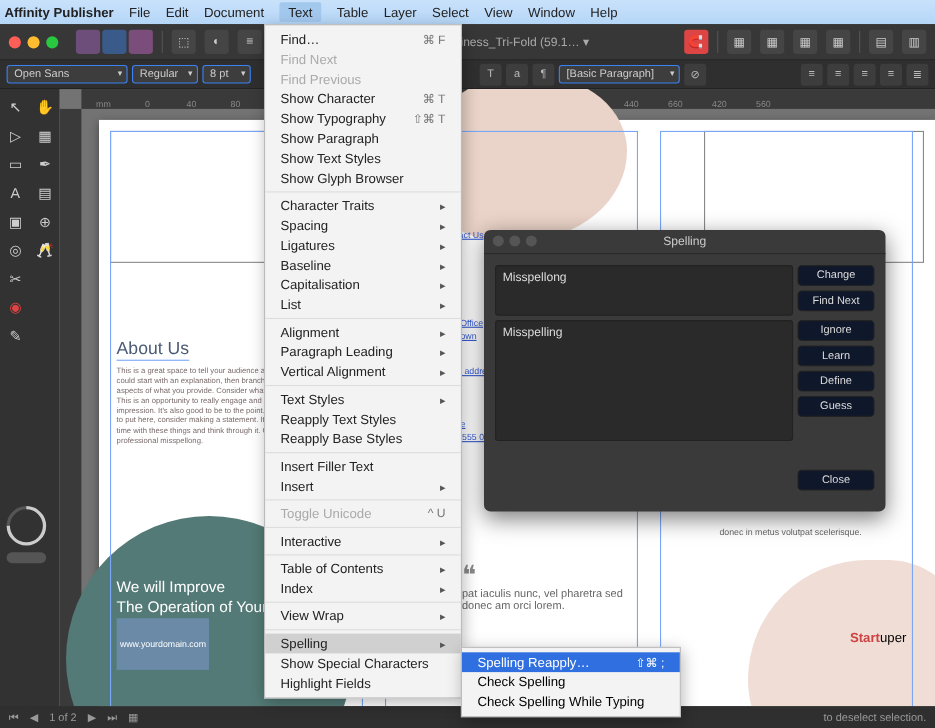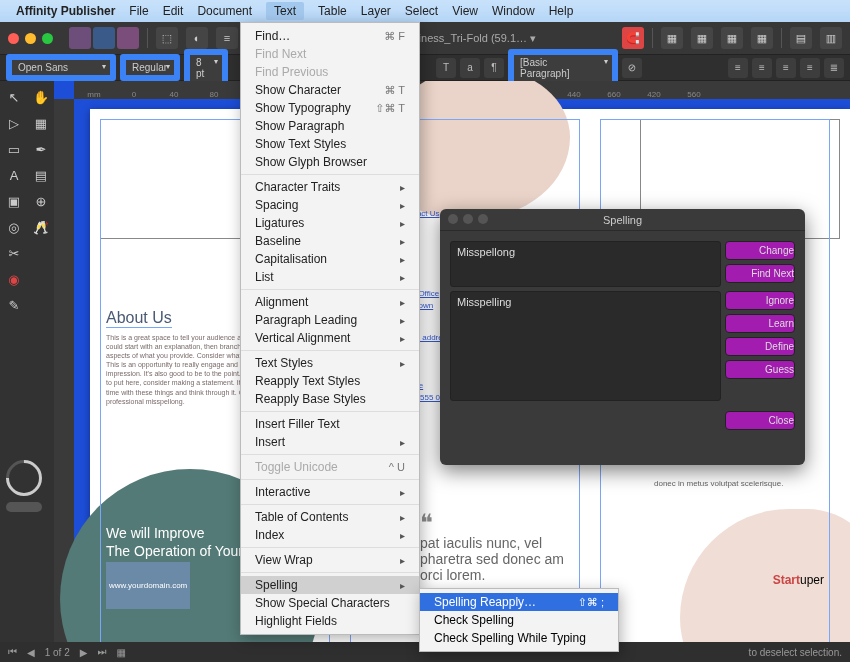--- a/index.html
+++ b/index.html
@@ -1,69 +1,69 @@
 <!DOCTYPE html>
 <html><head>
 <meta charset="utf-8">
 <style>
   * { margin: 0; padding: 0; box-sizing: border-box; font-family: -apple-system, "Helvetica Neue", Arial, sans-serif; }
   body { width: 850px; height: 662px; background: #323232; overflow: hidden; position: relative; }
 
   
-  .menubar { height: 22px; background: linear-gradient(#c9e2fb,#b5d6f7); display: flex; align-items: center; font-size: 12px; color: #222; padding-left: 16px; gap: 14px; }
+  .menubar { height: 22px; background: linear-gradient(#c9e2fb,#b5d6f7); display: flex; align-items: center; font-size: 12px; color: #222; padding-left: 4px; gap: 14px; }
   .menubar .app { font-weight: 600; }
   .menubar .open { background: #a3c8ee; padding: 2px 8px; border-radius: 2px; }
   .menubar span { cursor: default; }
 
   
   .toolbar { height: 33px; background: #373737; display: flex; align-items: center; padding: 0 8px; gap: 8px; border-bottom:1px solid #222;}
   .traffic { display:flex; gap:6px; margin-right:8px;}
   .dot { width:11px; height:11px; border-radius:50%; }
   .dot.r{background:#ff5f57;} .dot.y{background:#febc2e;} .dot.g{background:#28c840;}
   .tb-btn { width:22px; height:22px; background:#454545; border-radius:3px; display:flex;align-items:center;justify-content:center; color:#ccc; font-size:11px;}
   .tb-sep { width:1px; height:20px; background:#555;}
   .doc-title { flex:1; text-align:center; color:#aaa; font-size:11px; overflow:hidden; white-space:nowrap;}
   .persona { display:flex; gap:2px;}
   .persona .p1{width:22px;height:22px;background:#6d4d7a;border-radius:3px;}
   .persona .p2{width:22px;height:22px;background:#3a5a8a;border-radius:3px;}
   .persona .p3{width:22px;height:22px;background:#7a4d7a;border-radius:3px;}
 
   
   .contextbar { height:26px; background:#2f2f2f; display:flex; align-items:center; padding:0 6px; gap:4px; border-bottom:1px solid #222; color:#bbb; font-size:11px;}
-  .dd { background:#3d3d3d; border:6px solid #3b82f6; border-radius:3px; padding:2px 16px 2px 6px; color:#ccc; position:relative; font-size:10px;}
+  .dd { background:#3d3d3d; border:1px solid #3b82f6; border-radius:3px; padding:2px 16px 2px 6px; color:#ccc; position:relative; font-size:10px;}
   .dd::after{content:"▾"; position:absolute; right:4px; top:2px; font-size:8px;}
   .pill { width:20px;height:20px; background:#3d3d3d; border-radius:3px;display:flex;align-items:center;justify-content:center;font-size:10px;}
 
   
   .workspace { position:absolute; top:81px; left:0; right:0; bottom:20px; display:flex; }
   .left-tools { width:28px; background:#323232; display:flex; flex-direction:column; align-items:center; gap:6px; padding-top:6px;}
   .left-tools2 { width:26px; background:#323232; display:flex; flex-direction:column; align-items:center; gap:6px; padding-top:6px;}
   .tool { width:20px;height:20px; color:#ccc; display:flex;align-items:center;justify-content:center; font-size:13px;}
-  .canvas-wrap { flex:1; background:#1d4ed8; position:relative; overflow:hidden;}
+  .canvas-wrap { flex:1; background:#737373; position:relative; overflow:hidden;}
   .ruler-h { position:absolute; top:0; left:20px; right:0; height:18px; background:#3a3a3a; color:#888; font-size:8px; display:flex; align-items:flex-end; overflow:hidden;}
   .ruler-h span{ width:40px; text-align:center; flex:0 0 40px;}
   .ruler-v { position:absolute; top:18px; left:0; bottom:0; width:20px; background:#3a3a3a;}
   .page { position:absolute; top:28px; left:36px; width:760px; height:560px; background:#fff; box-shadow:0 2px 8px rgba(0,0,0,.4);}
   
   .blob1{position:absolute;top:-40px;left:300px;width:180px;height:150px;background:#ead3c8;border-radius:50% 50% 60% 40%;}
   .blob2{position:absolute;bottom:-60px;left:-30px;width:260px;height:260px;background:#537a76;border-radius:50%;}
   .blob3{position:absolute;bottom:-40px;right:-30px;width:200px;height:200px;background:#f0ddd5;border-radius:60% 40% 50% 50%;}
   .tri{position:absolute;border:1px solid #888;}
   .tri1{top:10px;left:10px;width:200px;height:120px;}
   .tri2{top:10px;right:10px;width:200px;height:120px;}
   
   .col{position:absolute;top:10px;bottom:10px;width:230px;border:1px solid #7aa6f8;}
   .col1{left:10px;} .col2{left:260px;} .col3{left:510px;}
   .heading{position:absolute;left:16px;top:200px;color:#4a5a75;font-size:16px;border-bottom:1px solid #7aa6f8;}
   .bodytxt{position:absolute;left:16px;top:224px;width:210px;font-size:7px;line-height:1.3;color:#7a6a6a;}
   .linktxt{position:absolute;left:310px;font-size:8px;color:#355bd4;text-decoration:underline;}
   .improve{position:absolute;left:16px;top:415px;color:#fff;font-size:14px;width:210px;line-height:1.3;}
   .www{position:absolute;left:16px;bottom:60px;font-size:8px;color:#fff;background:#6a8aa8;padding:19px 3px;}
   .quote{position:absolute;left:330px;top:400px;font-size:24px;color:#888;}
-  .lorem{position:absolute;left:330px;top:426px;width:150px;font-size:14px;color:#666;}
+  .lorem{position:absolute;left:330px;top:426px;width:150px;font-size:10px;color:#666;}
   .lorem2{position:absolute;left:564px;top:370px;width:170px;font-size:8px;color:#666;}
   .brand{position:absolute;right:26px;bottom:82px;font-size:12px;}
   .brand b{color:#c44;}
 
   
   .menu { position:absolute; top:22px; left:240px; width:180px; background:#f3f3f3; border:1px solid #bbb; box-shadow:2px 4px 14px rgba(0,0,0,.3); font-size:12px; color:#222; z-index:50; padding:4px 0;}
   .mi { padding:2px 14px; display:flex; justify-content:space-between; align-items:center;}
   .mi.dis{color:#aaa;}
   .mi .sc{color:#777;font-size:11px;}
   .mi .ar::after{content:"▸"; color:#555; font-size:10px;}
@@ -76,22 +76,22 @@
 
   
   .panel{position:absolute; top:209px; left:440px; width:365px; height:256px; background:#3a3a3a; border-radius:6px; box-shadow:0 6px 20px rgba(0,0,0,.5); z-index:40; color:#ddd; font-size:11px;}
   .panel .titlebar{height:22px;display:flex;align-items:center;justify-content:center;position:relative;border-bottom:1px solid #2a2a2a;}
   .panel .pt{color:#ccc;font-size:11px;}
   .panel .ptraffic{position:absolute;left:8px;top:5px;display:flex;gap:5px;}
   .panel .pd{width:10px;height:10px;border-radius:50%;background:#555;}
   .panel-body{padding:10px;display:grid;grid-template-columns:1fr 70px;gap:4px;}
   .field{background:#2a2a2a;border:1px solid #222;border-radius:3px;padding:4px 6px;color:#ddd;}
   .listbox{background:#2a2a2a;border:1px solid #222;border-radius:3px;padding:4px 6px;height:110px;color:#ddd;}
-  .pbtn{background:#a21caf;border:1px solid #222;border-radius:4px;padding:3px 0;text-align:right;color:#ddd;font-size:10px;margin-bottom:4px;}
-  .close-row{grid-column:1/3;display:flex;justify-content:flex-end;margin-top:6px;}
+  .pbtn{background:#0f172a;border:1px solid #222;border-radius:4px;padding:3px 0;text-align:center;color:#ddd;font-size:10px;margin-bottom:4px;}
+  .close-row{grid-column:1/3;display:flex;justify-content:flex-end;margin-top:22px;}
   .close-row .pbtn{width:70px;margin:0;}
 
   
   .status{position:absolute;left:0;right:0;bottom:0;height:20px;background:#2f2f2f;color:#999;font-size:10px;display:flex;align-items:center;gap:10px;padding:0 8px;}
   .status .hint{margin-left:auto;}
 
   .nav-dial{position:absolute;left:6px;top:460px;width:36px;height:36px;border:3px solid #ccc;border-radius:50%;border-top-color:#555;transform:rotate(-45deg);}
   .nav-dial2{position:absolute;left:6px;top:502px;width:36px;height:10px;background:#555;border-radius:5px;}
 </style>
 </head>

